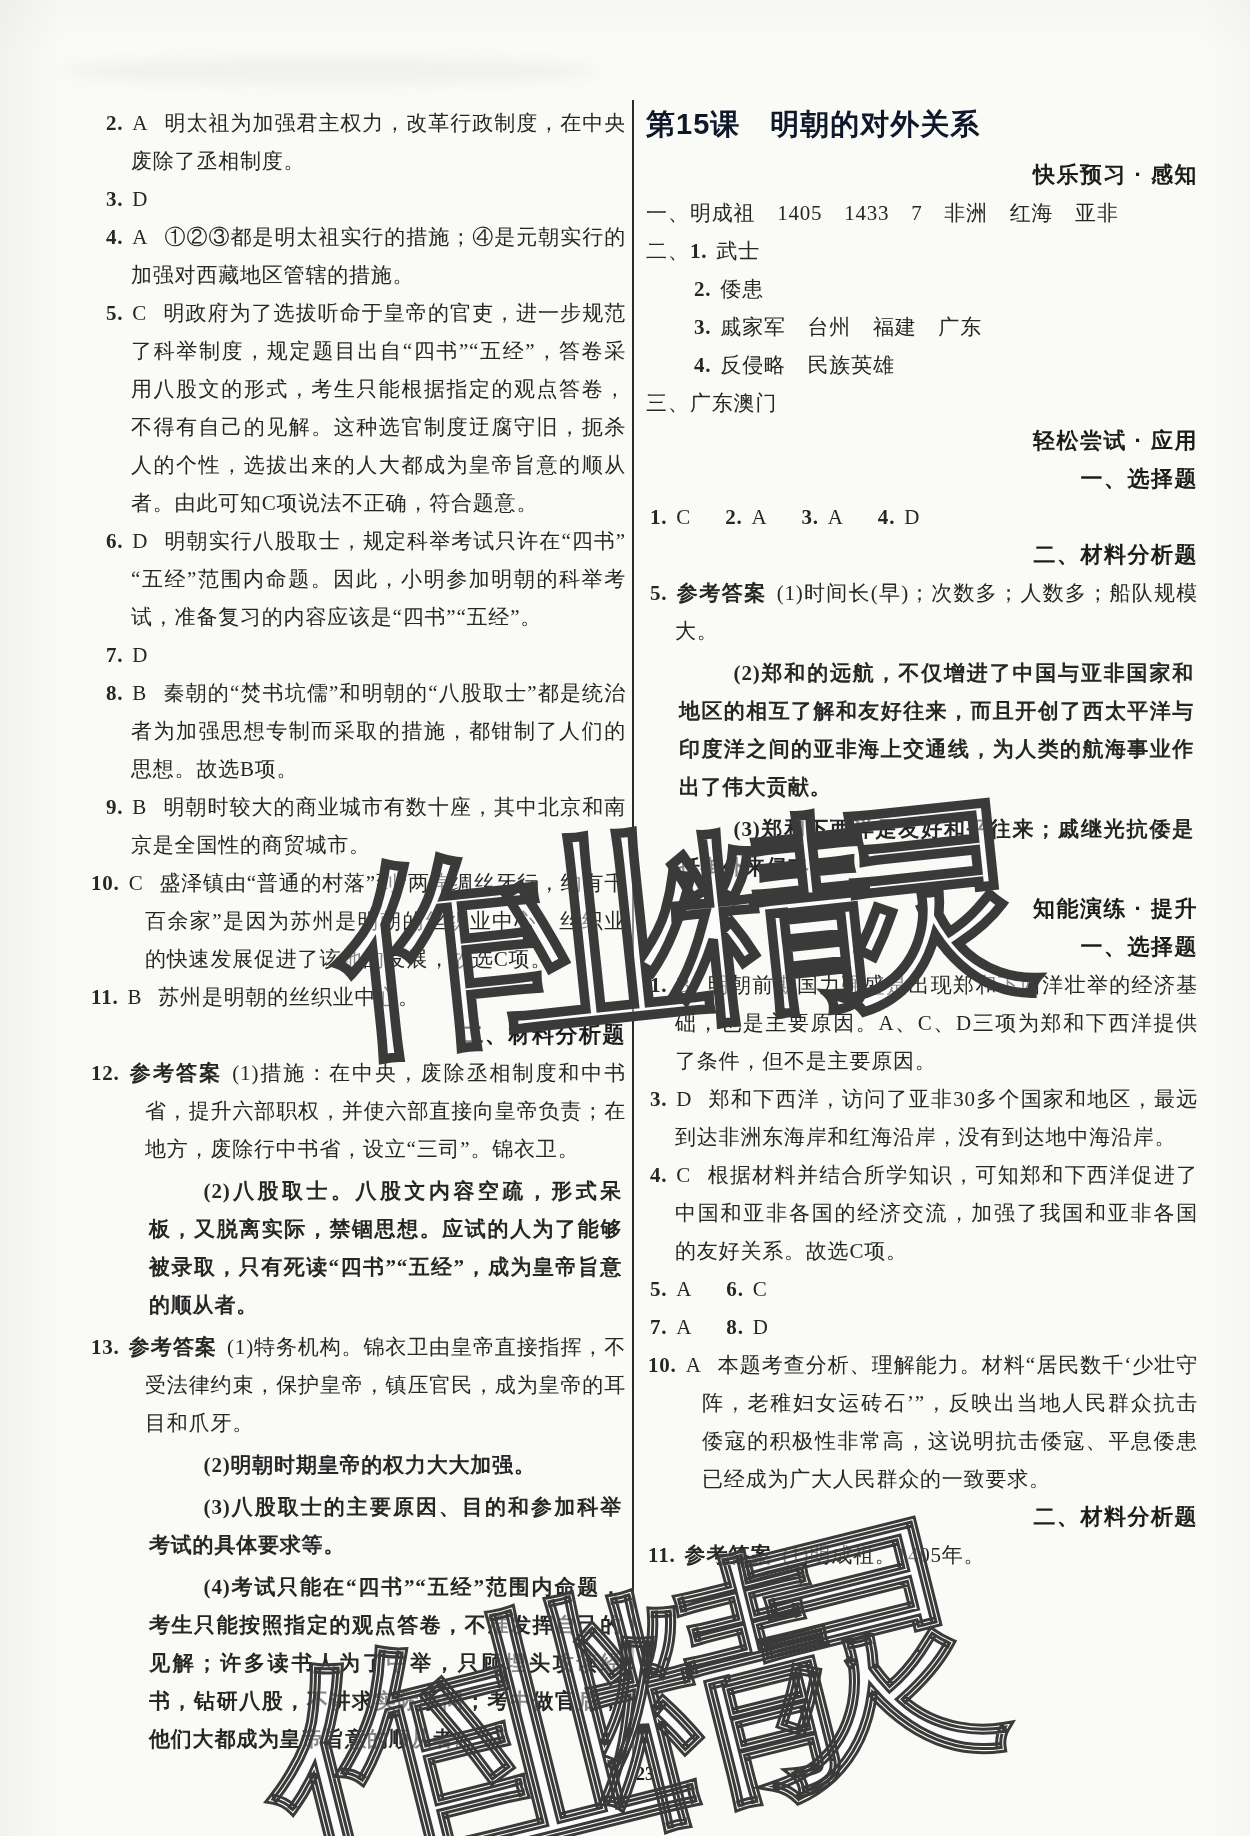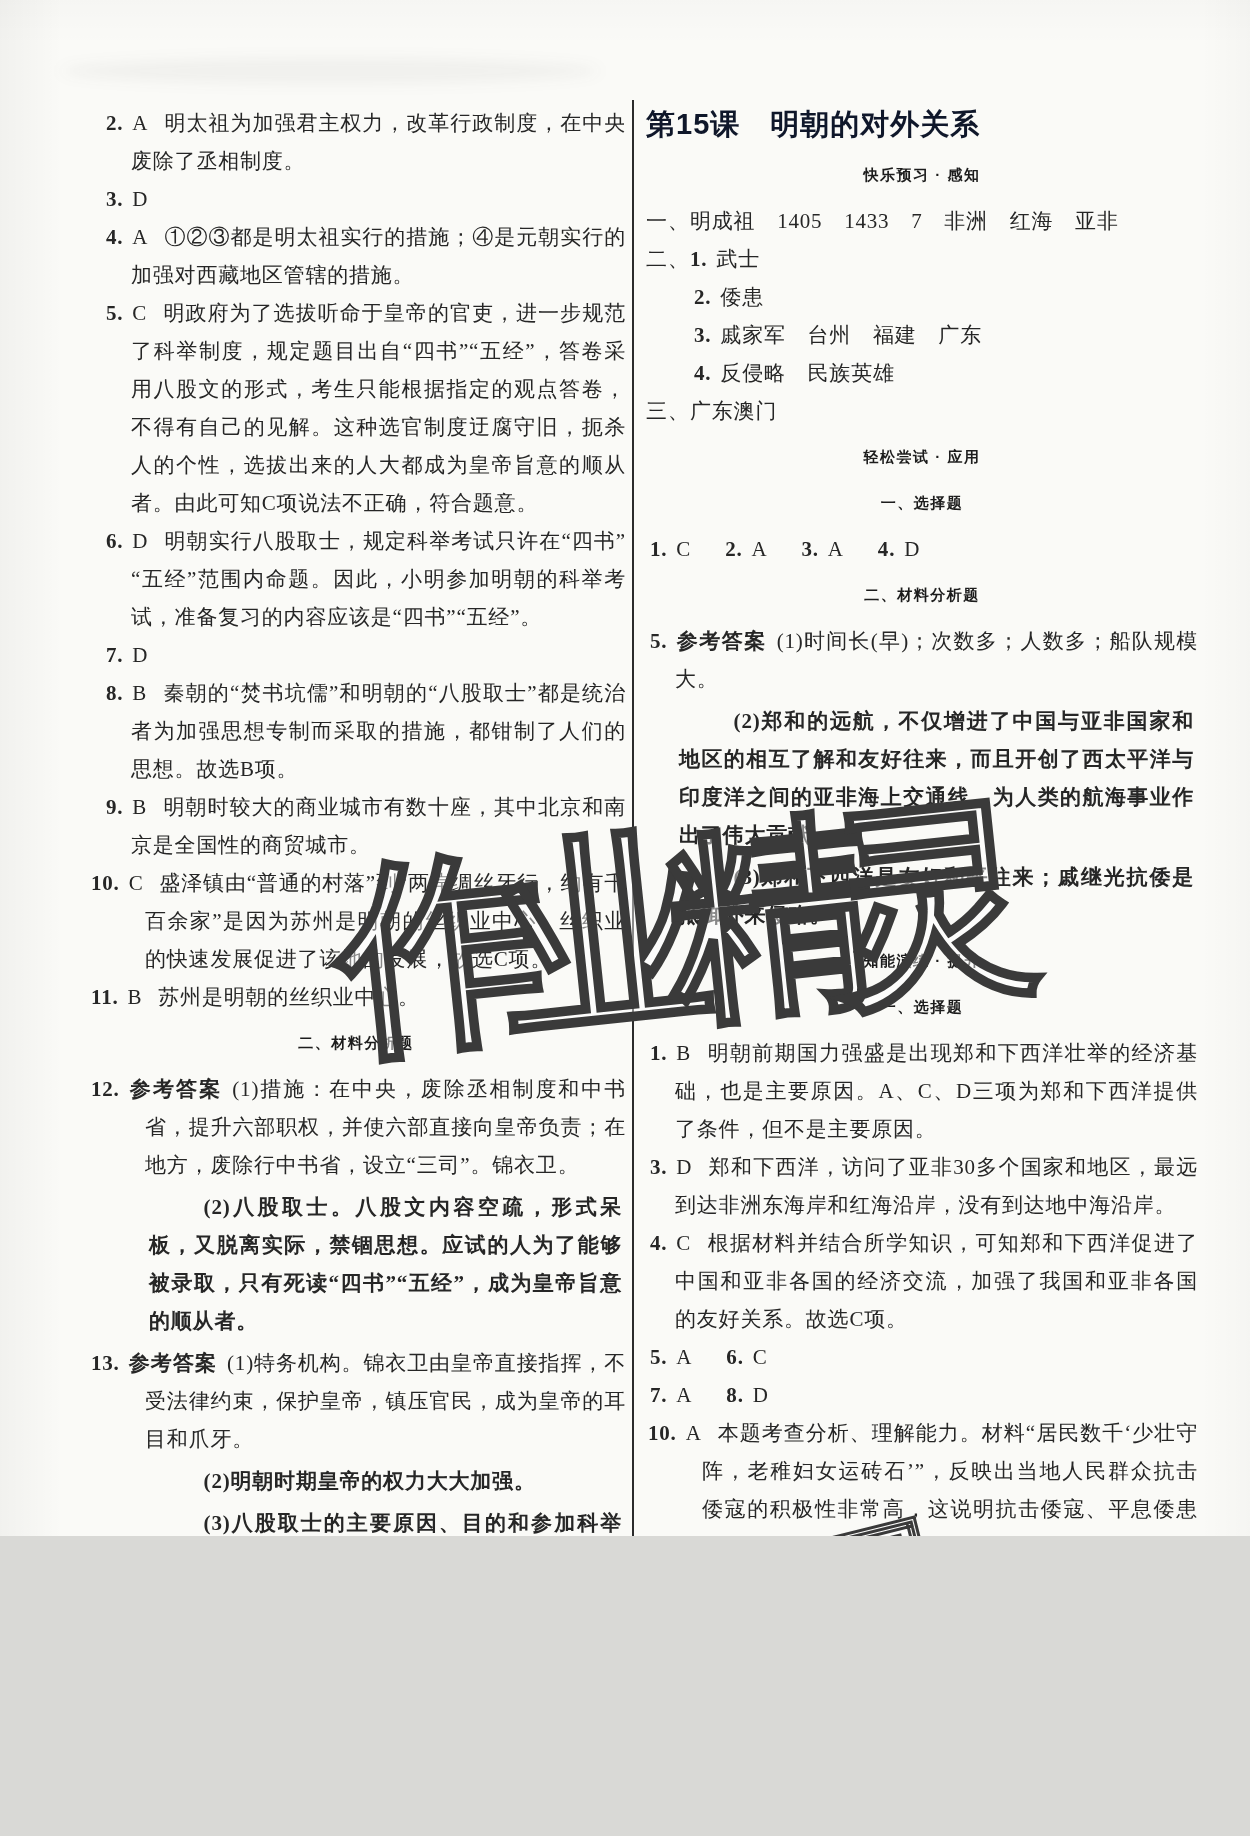--- a/index.html
+++ b/index.html
@@ -1,17 +1,17 @@
 <!DOCTYPE html>
 <html lang="zh"><head>
 <meta charset="utf-8">
 <style>
   html,body{margin:0;padding:0;background:#d9d9d6;}
   .page{
-    position:relative;width:1250px;height:1536px;margin:0 auto;
+    position:relative;width:1250px;height:1836px;margin:0 auto;
     background:#fafaf7;overflow:hidden;
     font-family:"Liberation Serif","DejaVu Serif",serif;
     color:#262626;
   }
   .page::before{
     content:"";position:absolute;inset:0;pointer-events:none;
     background:
       linear-gradient(90deg, rgba(0,0,0,0.035), rgba(0,0,0,0) 5%),
       linear-gradient(270deg, rgba(0,0,0,0.02), rgba(0,0,0,0) 4%),
       linear-gradient(180deg, rgba(0,0,0,0.015), rgba(0,0,0,0) 3%);
@@ -47,22 +47,22 @@
   .ans{margin-right:16px;}
   .lbl{
     font-family:"Liberation Sans","DejaVu Sans",sans-serif;
     font-weight:bold;margin-right:10px;letter-spacing:1px;
   }
   .sub{margin:4px;text-indent:2.6em;font-weight:bold;}
 
   
   .hdr{
     font-family:"Liberation Sans","DejaVu Sans",sans-serif;
-    font-weight:bold;font-size:15px;line-height:38px;margin:8px;
-    letter-spacing:1.5px;text-align:center;color:#1c1c1c;
+    font-weight:bold;font-size:22px;line-height:38px;margin:0;
+    letter-spacing:1.5px;text-align:right;color:#1c1c1c;
   }
   .lesson-title{
     font-family:"Liberation Sans","DejaVu Sans",sans-serif;
     font-weight:bold;font-size:29px;line-height:48px;
     margin:8px 0 8px 0;letter-spacing:1px;color:#0f172a;
   }
   .first-block{margin-top:12px;}
 
   
   .pline{margin:0;}

